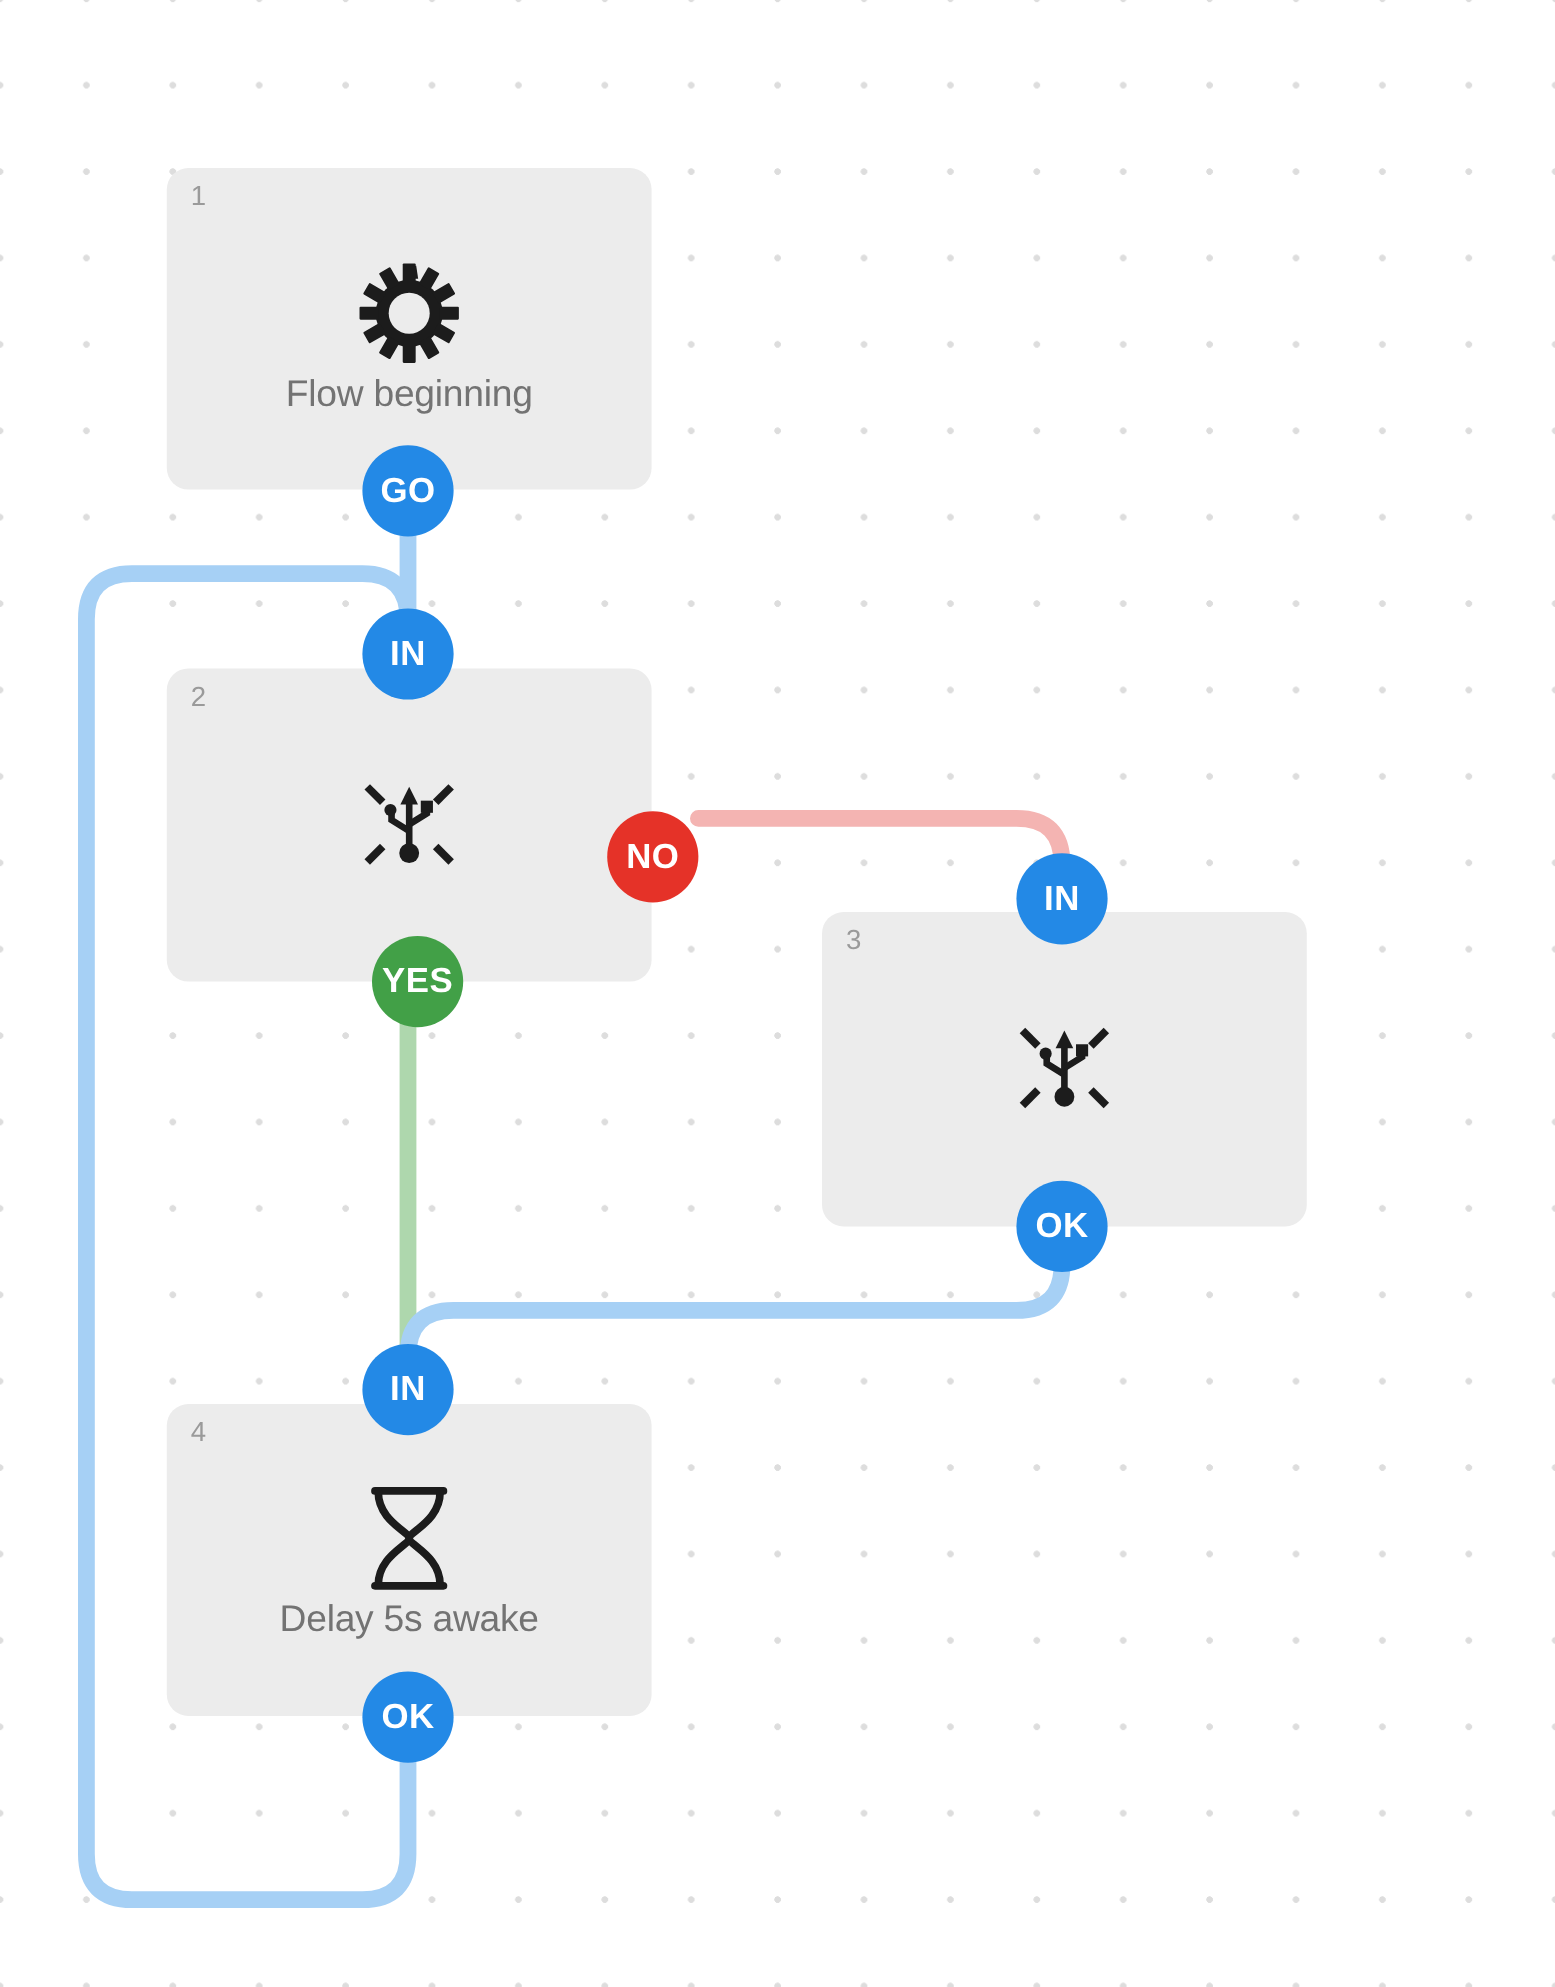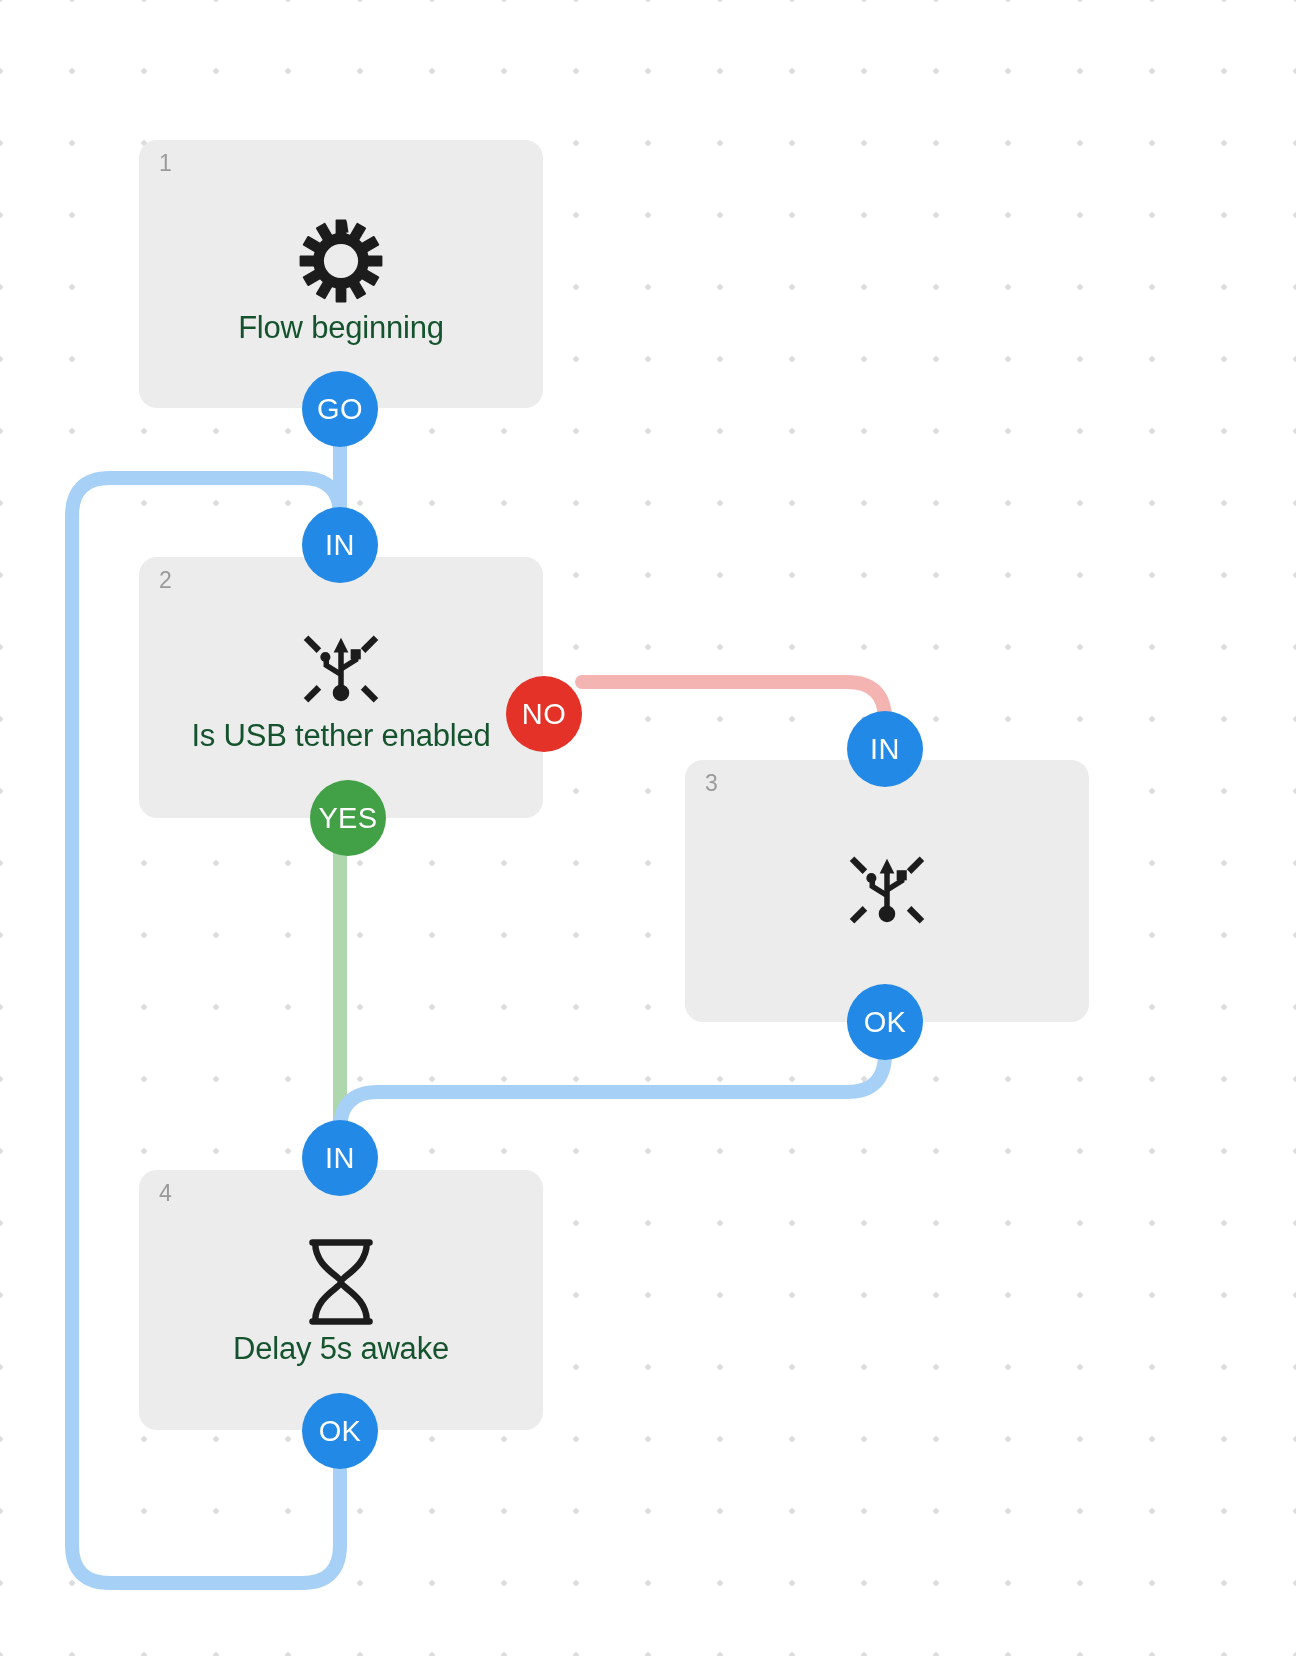--- a/index.html
+++ b/index.html
@@ -44,37 +44,38 @@
     justify-content:center;
   }
   .card-icon{
     width:100px;height:96px;
     display:flex;align-items:center;justify-content:center;
     margin-bottom:2px;
   }
   .card-icon svg{display:block;}
   .card-title{
     font-size:31px;
-    color:#14532d;
+    color:#737373;
     line-height:1.1;
     text-align:center;
     white-space:nowrap;
     letter-spacing:-0.2px;
   }
   .port{
     position:absolute;
     width:76px;height:76px;
     border-radius:50%;
     display:flex;align-items:center;justify-content:center;
     color:#ffffff;
     font-size:29px;
     letter-spacing:0.4px;
     line-height:1;
     z-index:6;
     user-select:none;
+    font-weight:bold;
   }
   .port.blue{background:#2389e6;}
   .port.green{background:#42a047;}
   .port.red{background:#e53228;}
 
   
   #card-1{left:139px;top:140px;width:404px;height:268px;}
   #card-1 .card-body{justify-content:center;padding-top:10px;}
   #port-1-go{left:302px;top:371px;}
 
@@ -160,21 +161,20 @@
             <line x1="50" y1="28" x2="50" y2="74" fill="none"></line>
             <polygon points="50,16 42,32 58,32" stroke="none"></polygon>
             <path d="M50 56 L34 46 L34 38" fill="none"></path>
             <path d="M50 50 L66 40 L66 34" fill="none"></path>
             <circle cx="33" cy="37" r="5.5" stroke="none"></circle>
             <rect x="60.5" y="28.5" width="11" height="11" stroke="none"></rect>
             <circle cx="50" cy="76" r="9" stroke="none"></circle>
           </g>
         </svg>
       </div>
-      <div class="card-title">Is USB tether enabled</div>
     </div>
   </div>
   <div class="port blue" id="port-2-in">IN</div>
   <div class="port red" id="port-2-no">NO</div>
   <div class="port green" id="port-2-yes">YES</div>
 
   <div class="card" id="card-3">
     <span class="card-index">3</span>
     <div class="card-body">
       <div class="card-icon">

